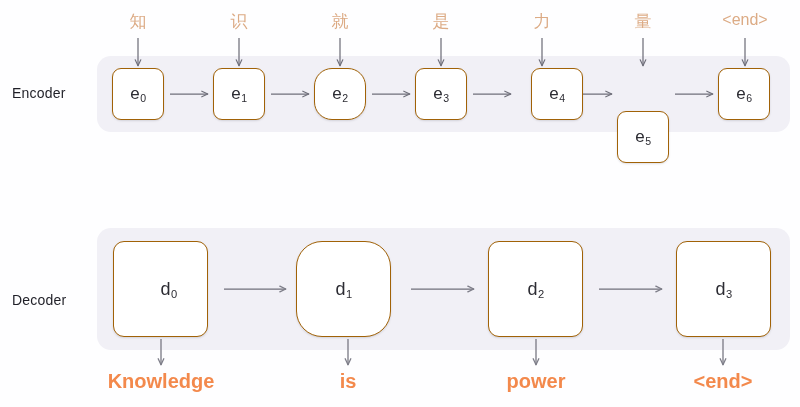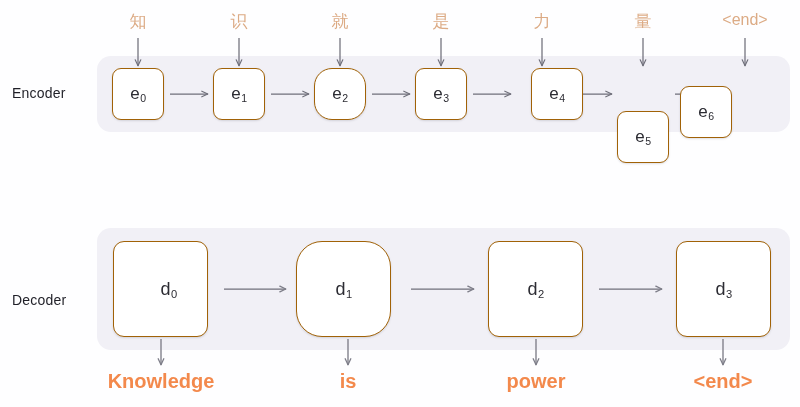--- a/index.html
+++ b/index.html
@@ -170,21 +170,21 @@
       </div>
       <div class="cell enc-cell" style="left: 415px;">
         <span>e<span class="sub">3</span></span>
       </div>
       <div class="cell enc-cell" style="left: 516px; margin-left: 15px;">
         <span>e<span class="sub">4</span></span>
       </div>
       <div class="cell enc-cell" style="left: 617px; margin-top: 43px;">
         <span>e<span class="sub">5</span></span>
       </div>
-      <div class="cell enc-cell" style="left: 680px; margin-top: 18px;">
+      <div class="cell enc-cell" style="left: 718px;">
         <span>e<span class="sub">6</span></span>
       </div>
     </div>
   <div id="dec-cell-layer">
       <div class="cell dec-cell" style="left: 113px; padding-left: 16px;">
         <span>d<span class="sub">0</span></span>
       </div>
       <div class="cell dec-cell" style="left: 296px; border-radius: 26px;">
         <span>d<span class="sub">1</span></span>
       </div>

